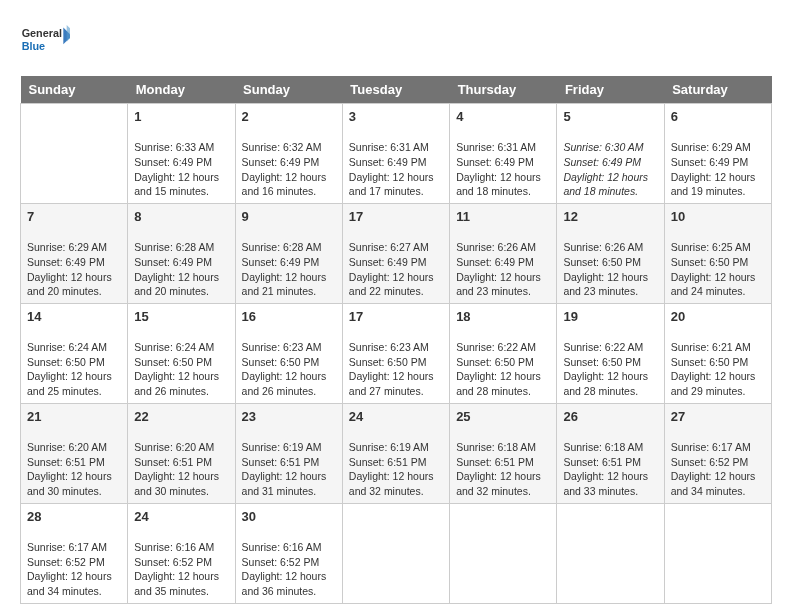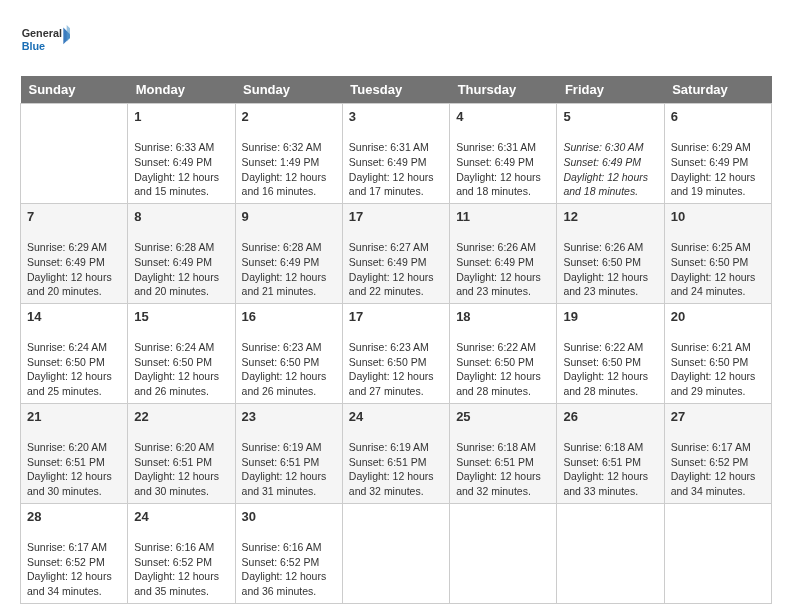--- a/index.html
+++ b/index.html
@@ -108,21 +108,21 @@
         <td>
           <span class="day-number">1</span>
           <div class="day-info" style="white-space: pre-line;">Sunrise: 6:33 AM
 Sunset: 6:49 PM
 Daylight: 12 hours
 and 15 minutes.</div>
         </td>
         <td>
           <span class="day-number">2</span>
           <div class="day-info" style="white-space: pre-line;">Sunrise: 6:32 AM
-Sunset: 1:49 PM
+Sunset: 6:49 PM
 Daylight: 12 hours
 and 16 minutes.</div>
         </td>
         <td>
           <span class="day-number">3</span>
           <div class="day-info" style="white-space: pre-line;">Sunrise: 6:31 AM
 Sunset: 6:49 PM
 Daylight: 12 hours
 and 17 minutes.</div>
         </td>

